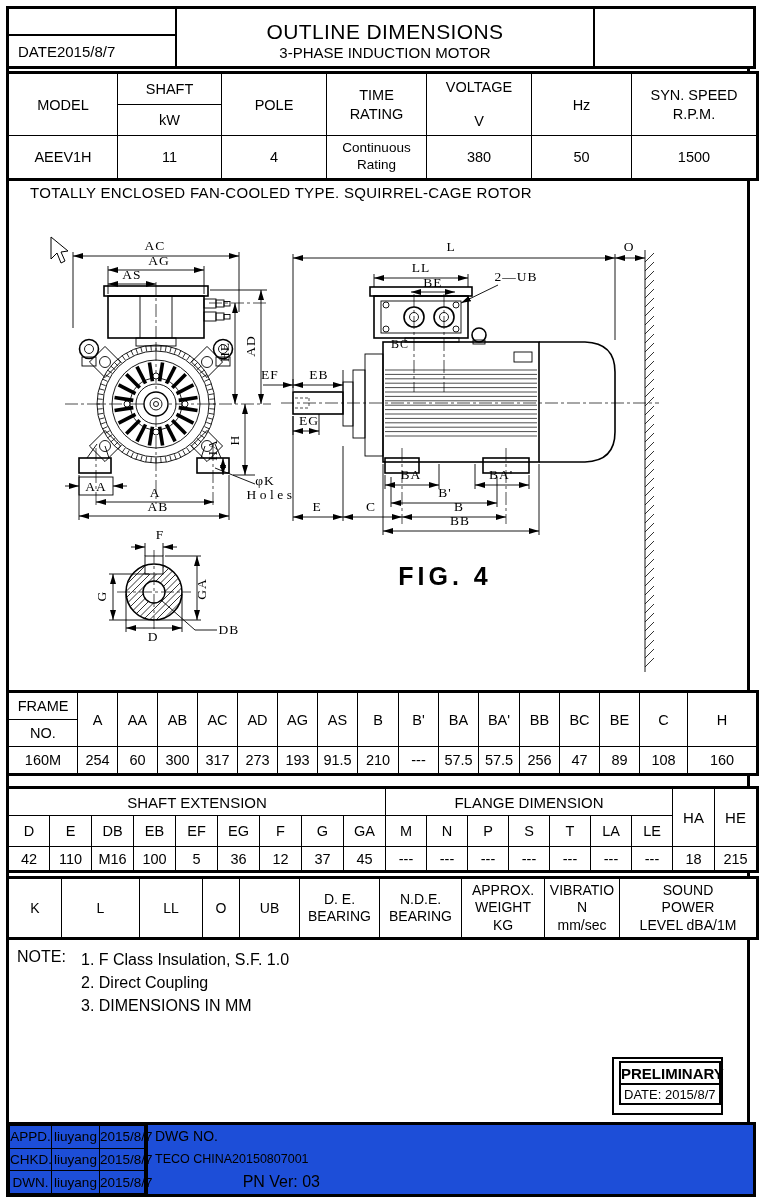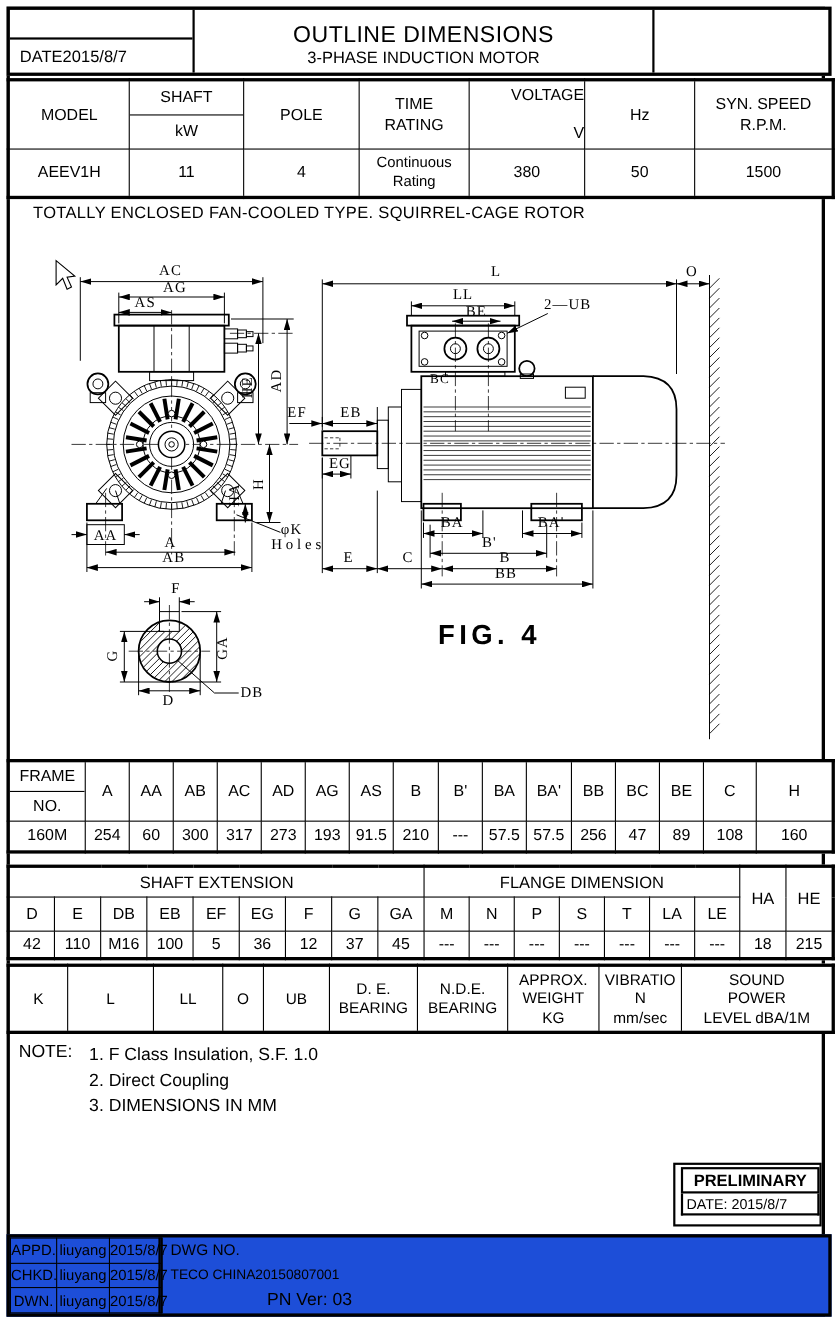--- a/index.html
+++ b/index.html
@@ -14,21 +14,21 @@
   .hdr-date{flex:1;display:flex;align-items:center;font-size:15px;padding-left:9px;}
   .hdr-center{width:418px;border-right:2px solid #000;box-sizing:border-box;display:flex;flex-direction:column;align-items:center;justify-content:flex-end;padding:3px 0 5px;}
   .hdr-title{font-size:21px;letter-spacing:0.4px;}
   .hdr-sub{font-size:15px;}
   .hdr-right{flex:1;}
 
   
   table.tbl{border-collapse:collapse;table-layout:fixed;position:absolute;left:6px;background:#fff;border:3px solid #000;}
   table.tbl td{border:1.5px solid #000;text-align:center;vertical-align:middle;padding:0;font-size:14.5px;overflow:hidden;}
   .preline{white-space:pre-line;line-height:1.25;}
-  .cellcol{display:flex;flex-direction:column;justify-content:space-between;height:100%;box-sizing:border-box;padding:5px 0 6px;text-align:right;}
+  .cellcol{display:flex;flex-direction:column;justify-content:space-between;height:100%;box-sizing:border-box;padding:5px 0 6px;}
   .splitcell{display:flex;flex-direction:column;height:100%;}
   .splitcell>div{flex:1;display:flex;align-items:center;justify-content:center;}
   .splitcell>div:first-child{border-bottom:1.5px solid #000;}
 
   .spec{top:71px;width:750px;}
   .spec td{font-size:15px;}
   .spec .r1 td{height:61px;}
   .spec .r2 td{height:42px;}
   .spec .cont{font-size:13.5px;}
 
@@ -62,21 +62,21 @@
   #dwg text.ls3{letter-spacing:3.5px;}
   #dwg text.dtitle{font-family:"Liberation Sans",sans-serif;font-size:15px;letter-spacing:0.3px;}
   #dwg text.fig{font-family:"Liberation Sans",sans-serif;font-size:25px;font-weight:bold;letter-spacing:4px;}
 
   
   .note{position:absolute;top:941px;left:9px;width:744px;height:74px;display:flex;font-size:16px;background:transparent;}
   .note-label{width:72px;padding:7px 0 0 8px;box-sizing:border-box;}
   .note-items{padding-top:7px;line-height:23px;}
 
   
-  .prelim{position:absolute;top:1057px;left:612px;width:135px;height:58px;border:2px solid #000;box-sizing:border-box;padding:2px 0 0 5px;background:#fff;}
+  .prelim{position:absolute;top:1057px;left:612px;width:111px;height:58px;border:2px solid #000;box-sizing:border-box;padding:2px 0 0 5px;background:#fff;}
   .prelim-title{border:2px solid #000;font-weight:bold;font-size:15px;text-align:center;padding:2px 0 1px;}
   .prelim-date{border:2px solid #000;border-top:none;font-size:13px;padding:2px 2px 1px 3px;}
 
   
   .footer{position:absolute;top:1122px;left:6px;width:750px;height:75px;border:3px solid #000;box-sizing:border-box;display:flex;background:#1d4ed8;}
   .f-left{width:137px;border-right:2.5px solid #000;box-sizing:border-box;}
   .f-left table{border-collapse:collapse;table-layout:fixed;width:100%;height:100%;}
   .f-left td{border:1.5px solid #000;text-align:center;font-size:13.5px;padding:0;}
   .f-company{flex:1;display:flex;align-items:center;justify-content:center;overflow:hidden;}
   .f-company span{font-size:25px;font-weight:bold;white-space:nowrap;letter-spacing:-0.5px;transform:scale(0.97,1.12);}

